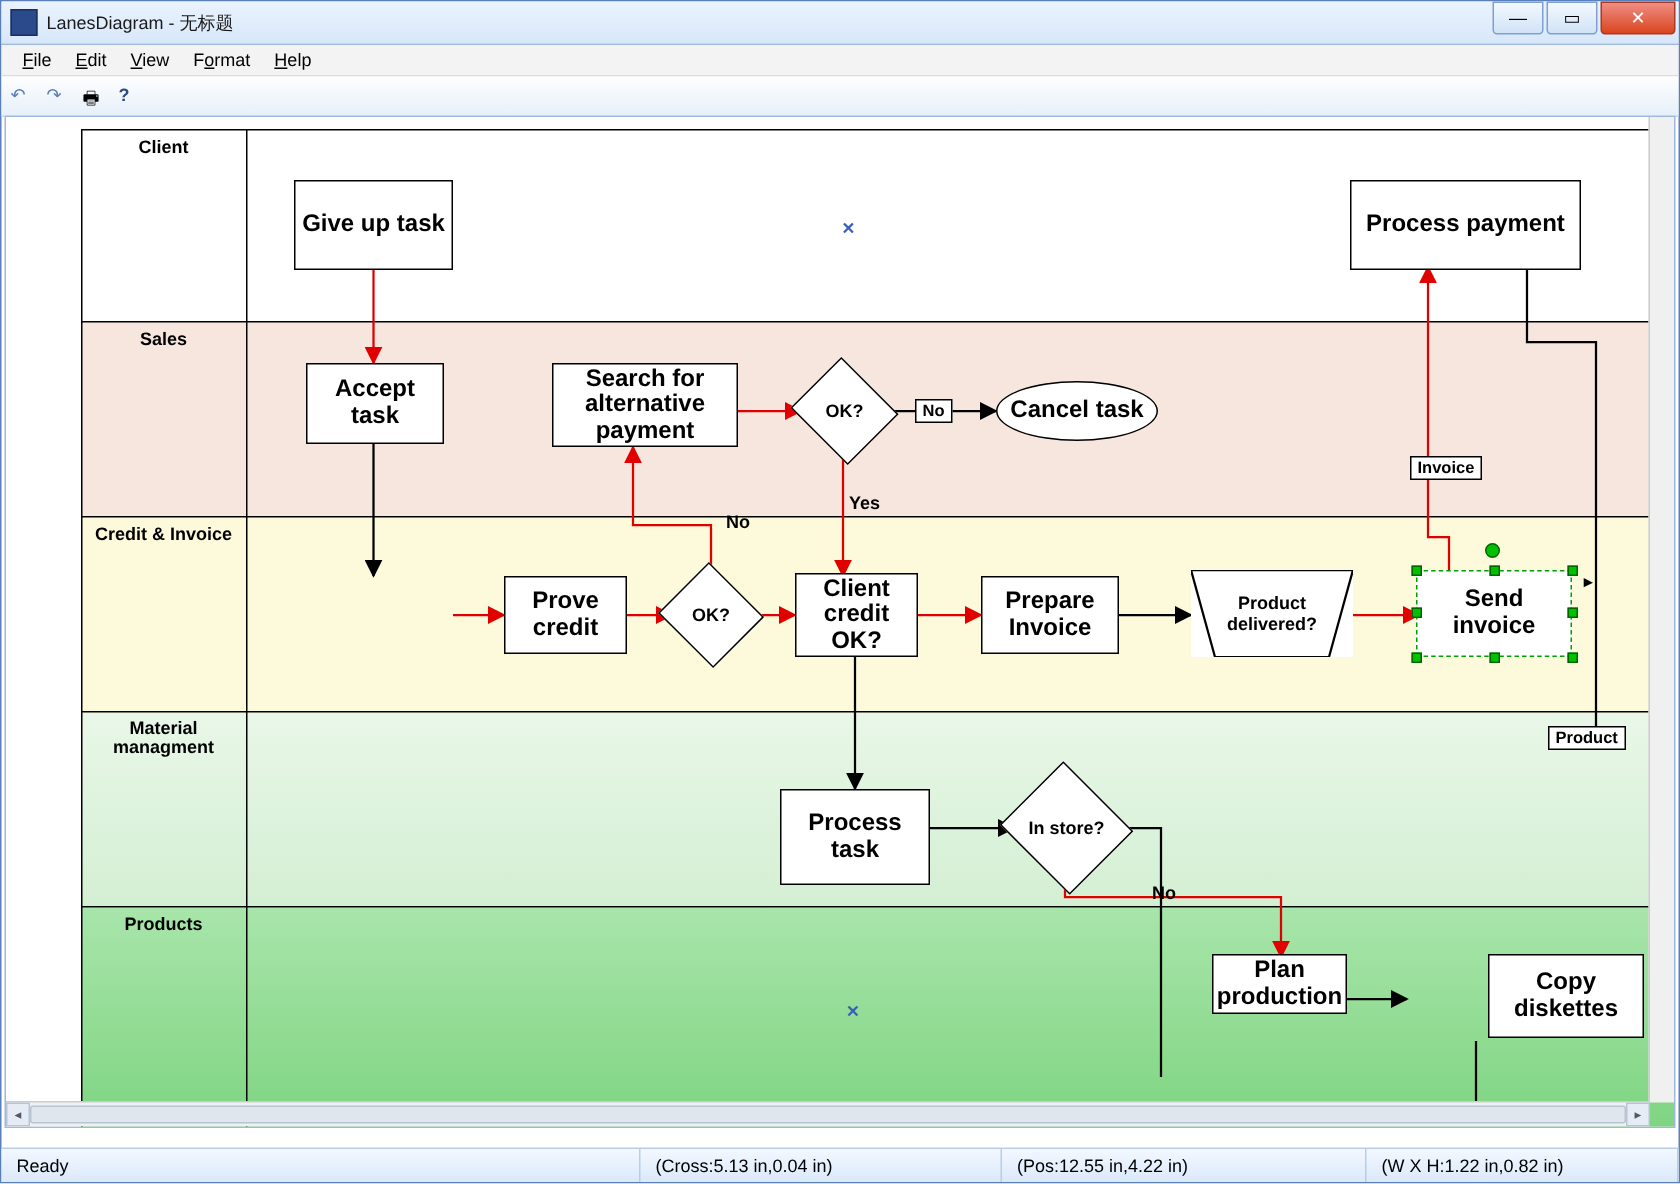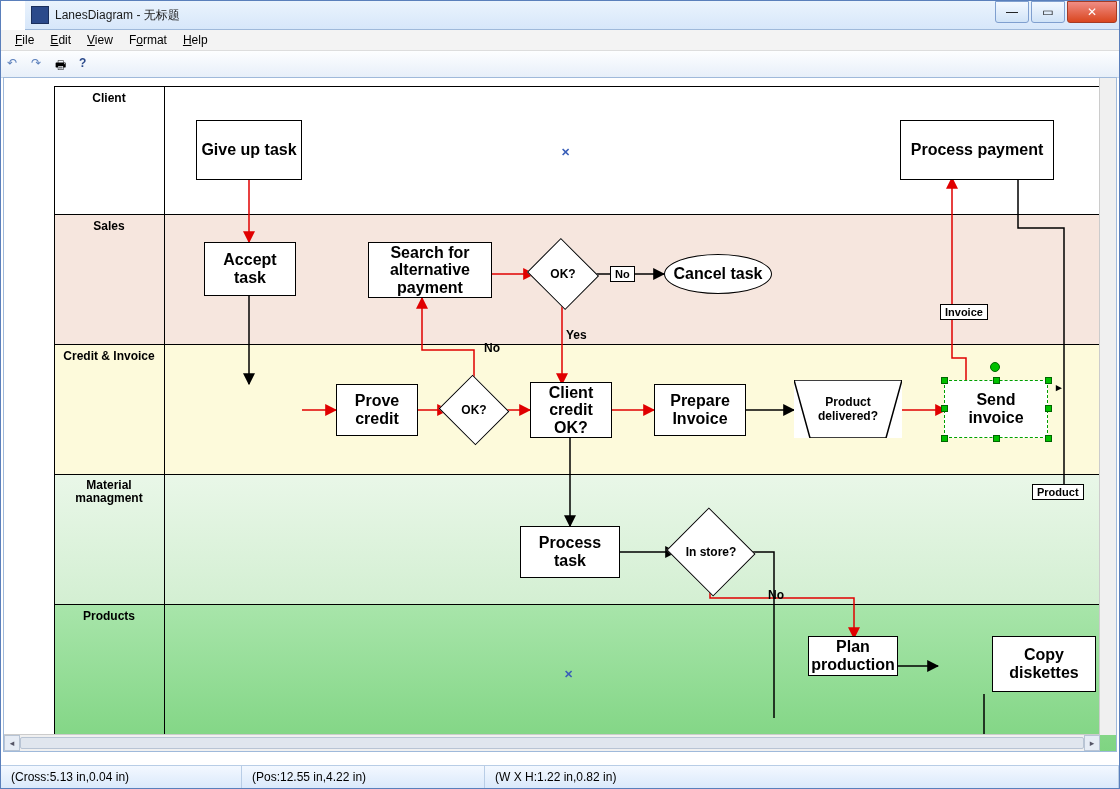--- a/index.html
+++ b/index.html
@@ -1,17 +1,17 @@
 <!DOCTYPE html>
 <html><head>
 <meta charset="utf-8">
 <style>
   html,body{margin:0;padding:0;font-family:"Segoe UI",Tahoma,sans-serif;font-size:12px;overflow:hidden;background:#fff;}
   .win{width:1120px;height:789px;position:relative;background:#fff;border:1px solid #5a7fbb;box-sizing:border-box;}
-  .titlebar{height:28px;background:linear-gradient(#eaf3fd,#d7e7fa);display:flex;align-items:center;border-bottom:1px solid #9fb9da;position:relative;margin-left:24px;}
+  .titlebar{height:28px;background:linear-gradient(#eaf3fd,#d7e7fa);display:flex;align-items:center;border-bottom:1px solid #9fb9da;position:relative;}
   .titlebar .app-icon{width:16px;height:16px;margin:0 6px;background:#2b4a8b;border:1px solid #1a2f5c;}
   .titlebar .title{color:#1a1a1a;}
   .winbtns{position:absolute;right:2px;top:0;display:flex;}
   .winbtn{width:32px;height:20px;margin-left:2px;border:1px solid #7f9fcf;border-radius:0 0 3px 3px;background:linear-gradient(#f3f8ff,#d0e3f7);display:flex;align-items:center;justify-content:center;font-family:Arial;}
   .winbtn.close{background:linear-gradient(#f08d84,#d9461f);border-color:#a53b24;color:#fff;width:48px;}
   .menubar{height:20px;background:#f3f3f3;border-bottom:1px solid #ddd;display:flex;align-items:center;padding-left:6px;}
   .menubar .mi{padding:2px 8px;cursor:default;}
   .menubar .mi u{text-decoration:underline;}
   .toolbar{height:26px;background:linear-gradient(#fdfeff,#e7eff9);border-bottom:1px solid #c7d6e8;display:flex;align-items:center;padding-left:6px;gap:8px;}
   .tb-icon{width:16px;height:16px;display:inline-block;}
@@ -191,21 +191,21 @@
       <div class="handle" style="left:937px;top:357px"></div>
       <div class="handle" style="left:989px;top:357px"></div>
       <div class="handle" style="left:1041px;top:357px"></div>
       <div class="handle round" style="left:986px;top:284px;width:10px;height:10px"></div>
       <span style="position:absolute;left:1052px;top:303px;font-size:11px;font-weight:bold">▸</span>
 
       <div class="edge-label" style="left:480px;top:263px">No</div>
       <div class="edge-label" style="left:562px;top:250px">Yes</div>
       <div class="small-label" style="left:1028px;top:406px">Product</div>
 
-      <div class="node" style="left:516px;top:448px;width:100px;height:52px">Process task</div>
+      <div class="node" style="left:516px;top:448px;width:100px;height:64px">Process task</div>
       <div class="diamond-wrap" style="left:674px;top:444px;width:66px;height:60px">
         <div class="diamond"></div>
           <div class="diamond-text">In store?</div>
       </div>
       <div class="edge-label" style="left:764px;top:510px">No</div>
 
       <div class="node" style="left:804px;top:558px;width:90px;height:40px">Plan production</div>
       <div class="node" style="left:988px;top:558px;width:104px;height:56px">Copy diskettes</div>
       <span class="cross" style="left:560px;top:590px">✕</span>
 
@@ -213,18 +213,19 @@
 
     <div class="vscroll"></div>
     <div class="hscroll">
       <div class="btn" style="left:0">◂</div>
       <div class="thumb"></div>
       <div class="btn" style="right:0">▸</div>
     </div>
   </div>
 
   <div class="statusbar">
+    <div class="cell" style="flex:0 0 405px">Ready</div>
     <div class="cell" style="flex:0 0 220px">(Cross:5.13 in,0.04 in)</div>
     <div class="cell" style="flex:0 0 222px">(Pos:12.55 in,4.22 in)</div>
     <div class="cell" style="flex:1">(W X H:1.22 in,0.82 in)</div>
   </div>
 
 </div>
 
 </body></html>

